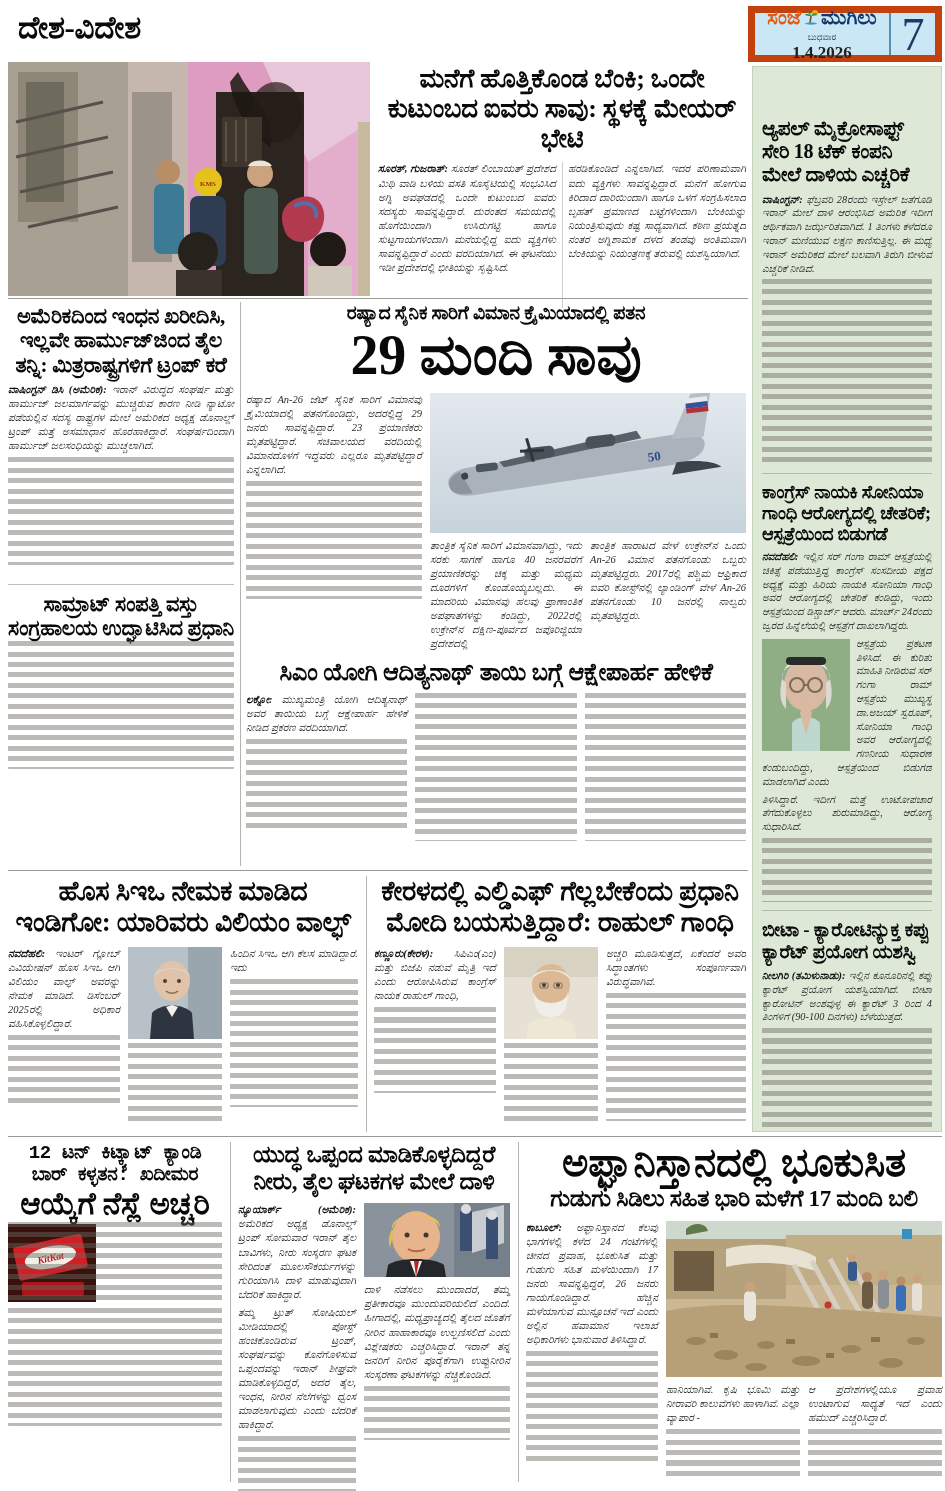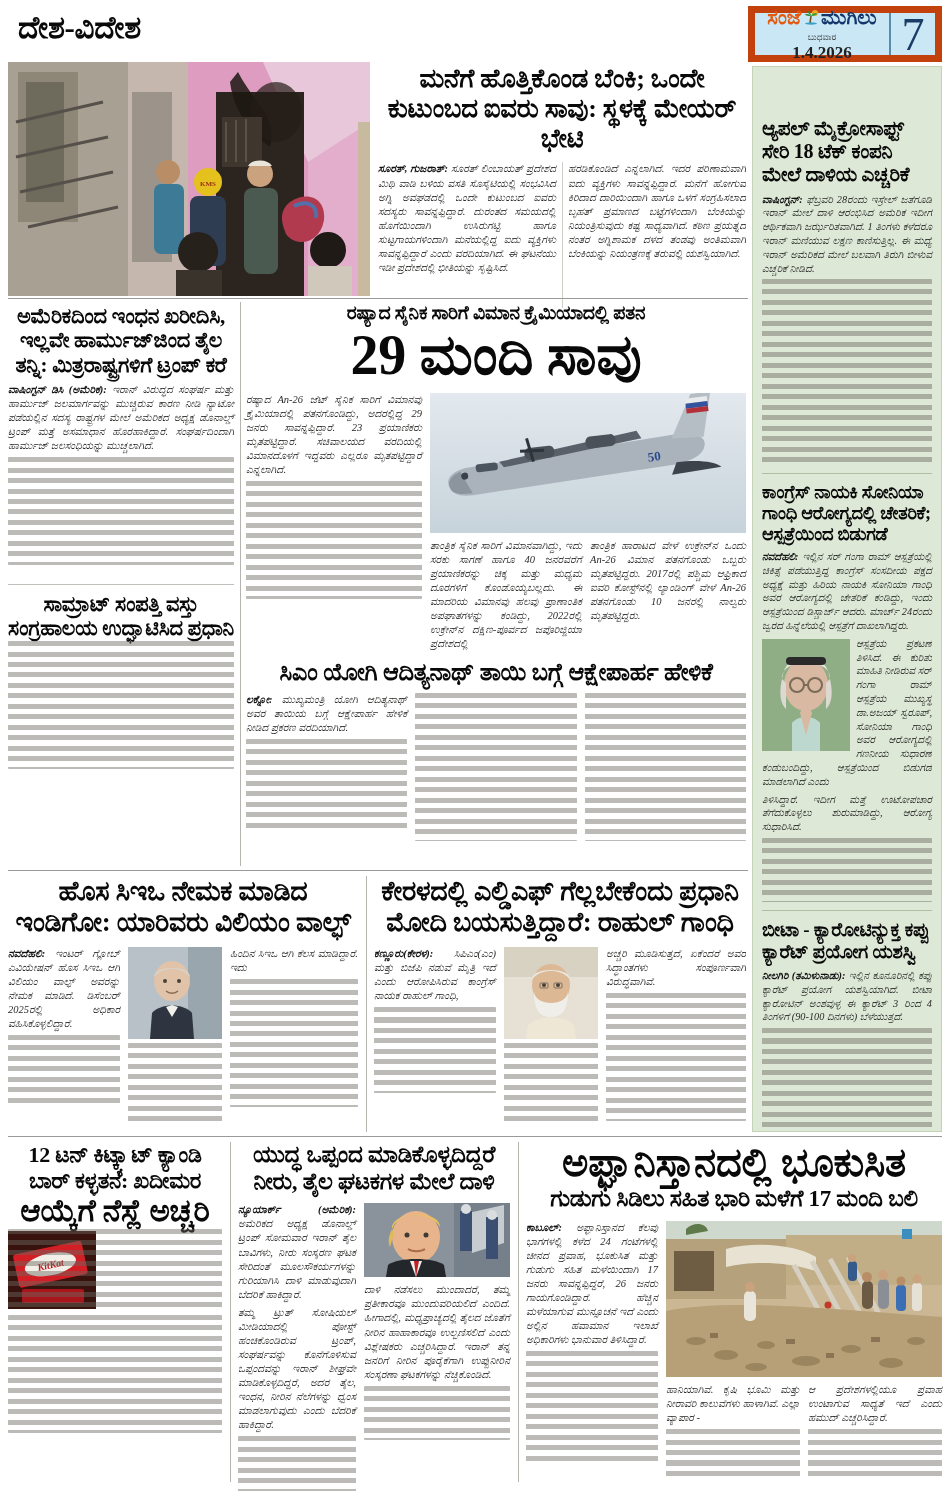--- a/index.html
+++ b/index.html
@@ -281,21 +281,21 @@
         <div class="greek" style="height:128px;"></div>
       </div>
     </div>
   </div>
 
   <div class="abs hr" style="left:8px;top:1136px;width:934px;"></div>
   <div class="abs vr" style="left:230px;top:1142px;height:340px;"></div>
   <div class="abs vr" style="left:518px;top:1142px;height:340px;"></div>
 
   <div class="abs" style="left:8px;top:1142px;width:214px;">
-    <div class="hl center" style="font-size:22px;">12 ಟನ್ ಕಿಟ್ಕ್ಯಾಟ್ ಕ್ಯಾಂಡಿ ಬಾರ್ ಕಳ್ಳತನ: ಖದೀಮರ</div>
+    <div class="hl center" style="font-size:19px;font-family:Liberation Mono, monospace;">12 ಟನ್ ಕಿಟ್ಕ್ಯಾಟ್ ಕ್ಯಾಂಡಿ ಬಾರ್ ಕಳ್ಳತನ: ಖದೀಮರ</div>
     <div class="hl center" style="font-size:31px;">ಆಯ್ಕೆಗೆ ನೆಸ್ಲೆ ಅಚ್ಚರಿ</div>
     <div style="overflow:hidden;">
       <svg class="photo" style="float:left;margin:2px 6px 2px 0;" width="88" height="78" viewBox="0 0 88 78">
         <rect width="88" height="78" fill="#38120d"></rect>
         <g transform="rotate(-12 44 36)">
           <rect x="8" y="16" width="70" height="34" rx="3" fill="#d21f26"></rect>
           <ellipse cx="43" cy="33" rx="26" ry="11" fill="#f2efe8"></ellipse>
           <text x="43" y="37" font-size="10" font-weight="bold" font-style="italic" text-anchor="middle" fill="#c01a20">KitKat</text>
         </g>
         <rect x="14" y="58" width="62" height="14" rx="2" fill="#a8161c"></rect>

